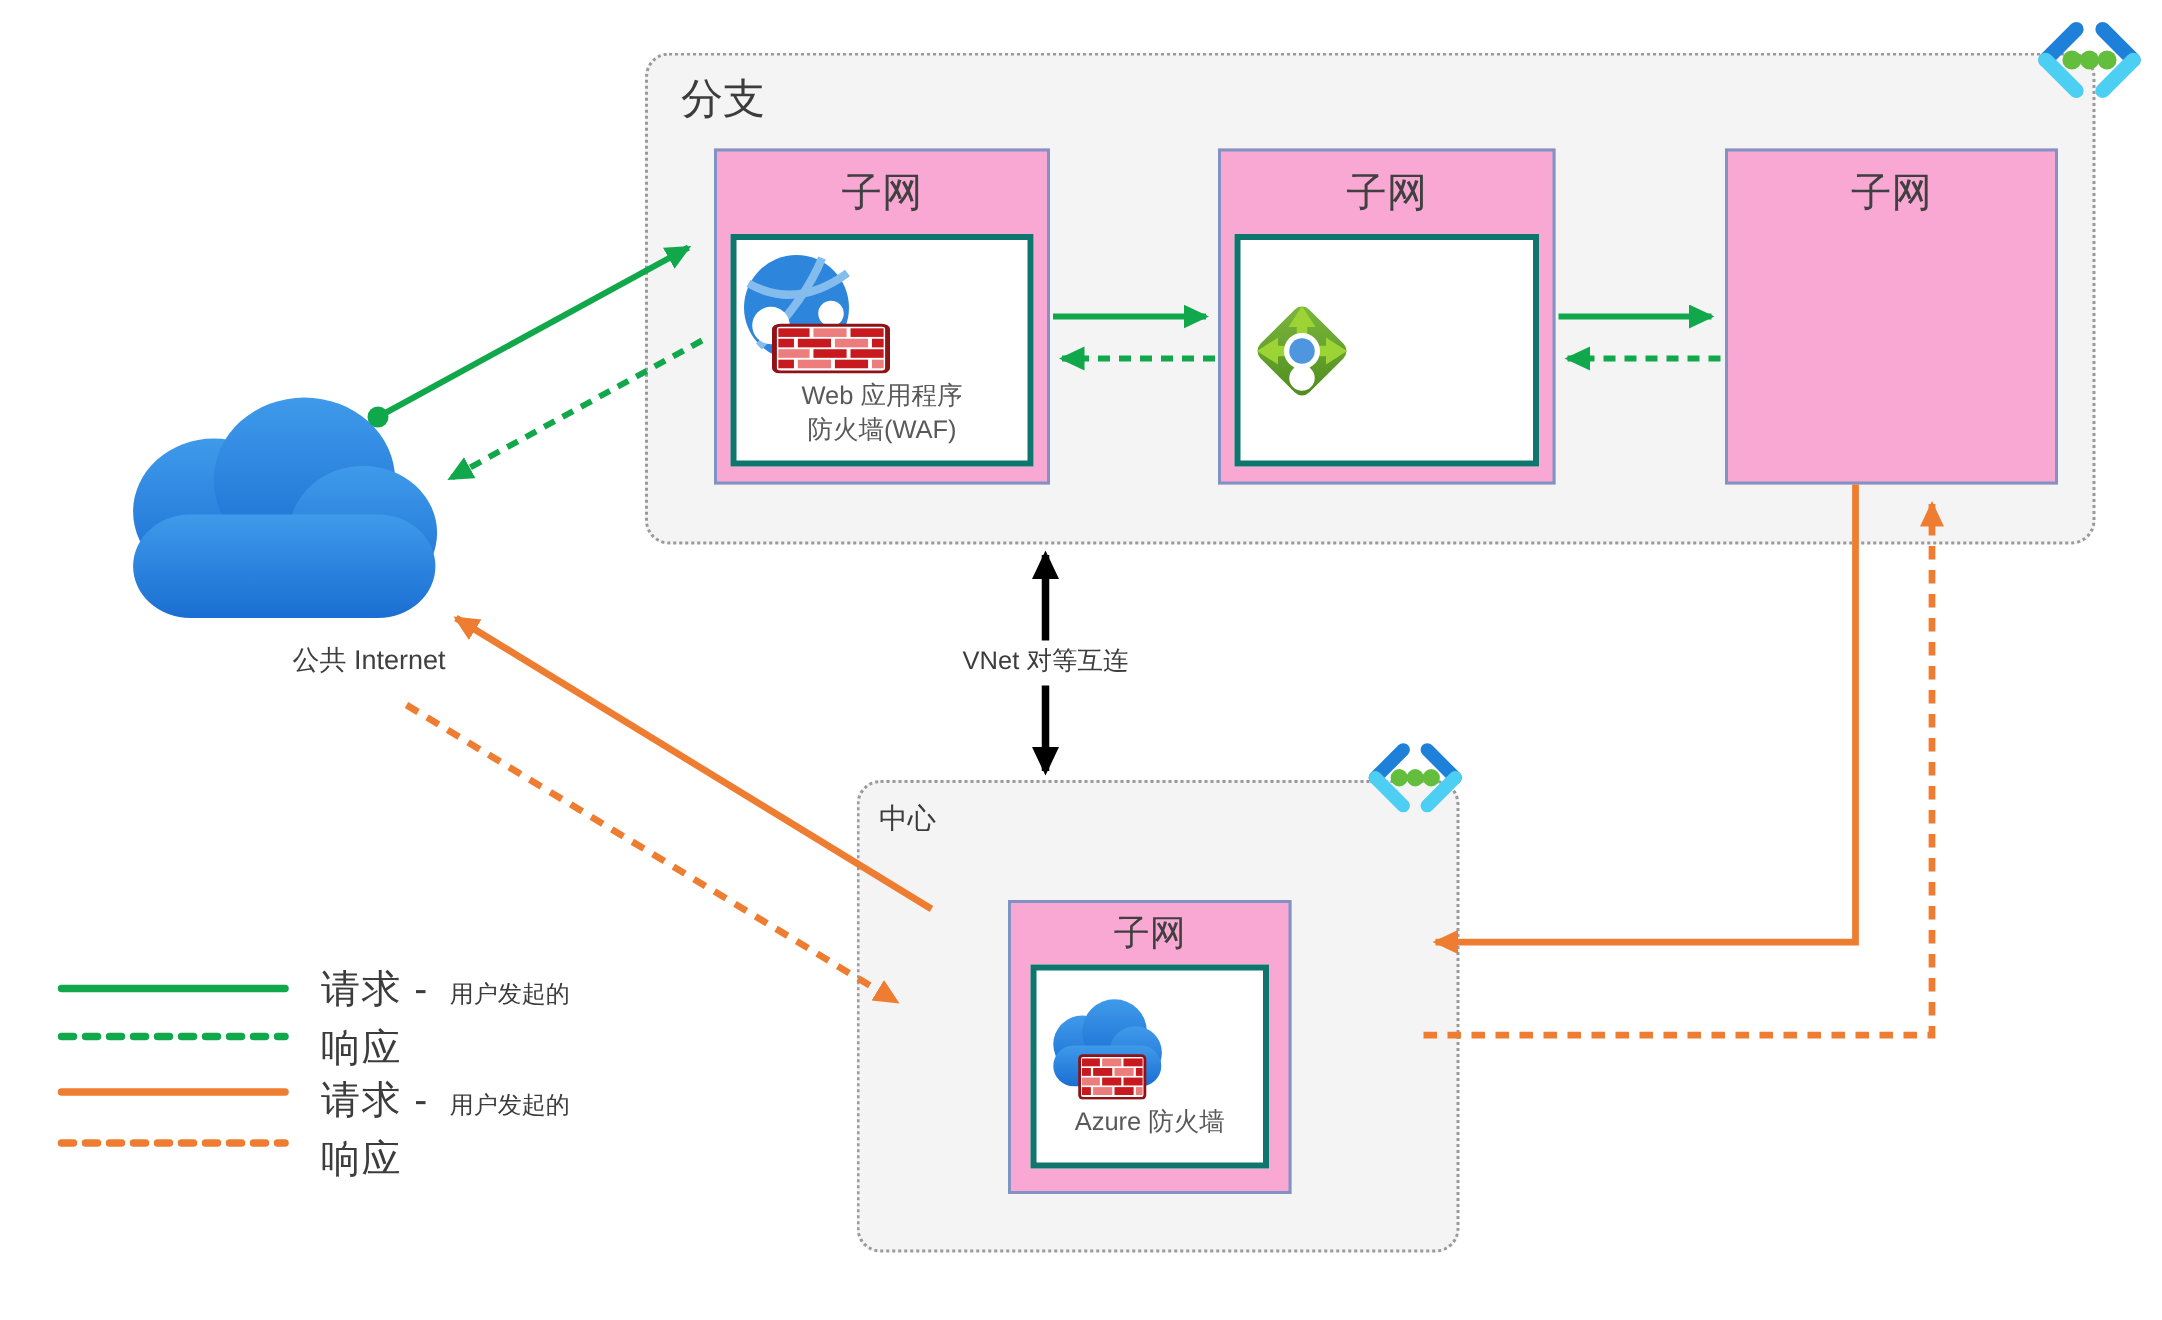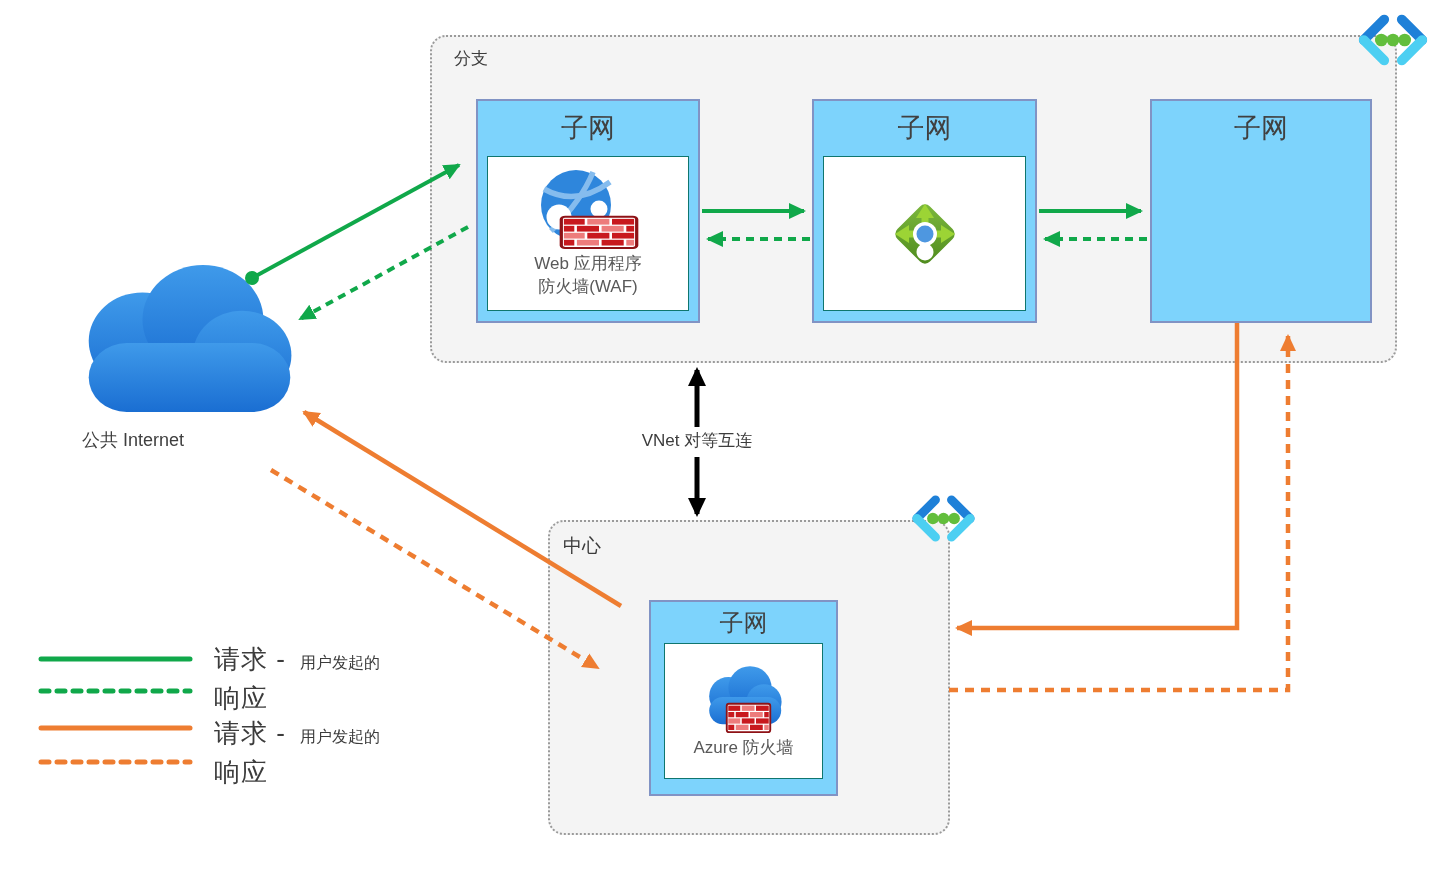--- a/index.html
+++ b/index.html
@@ -6,42 +6,42 @@
   body{
     position:relative;width:1441px;height:880px;overflow:hidden;background:#ffffff;
     font-family:"Liberation Sans","DejaVu Sans",sans-serif;color:#3c3c3c;
   }
   .container{
     position:absolute;box-sizing:border-box;background:#f4f4f4;
     border:2px dotted #9a9a9a;border-radius:16px;z-index:1;
   }
   .container-label{position:absolute;color:#3c3c3c;z-index:2;}
   .subnet{
-    position:absolute;box-sizing:border-box;background:#7dd3fc;
+    position:absolute;box-sizing:border-box;background:#f9a8d4;
     border:2px solid #8193c4;z-index:2;
   }
   .subnet-title{text-align:center;color:#404040;}
   .subnet-inner{
-    position:absolute;background:#ffffff;border:1px solid #0f766e;
-    display:flex;flex-direction:column;align-items:center;justify-content:center;gap:4px;
+    position:absolute;background:#ffffff;border:4px solid #0f766e;
+    display:flex;flex-direction:column;justify-content:center;gap:4px;
   }
   .svc-label{text-align:center;white-space:pre-line;font-size:17px;line-height:1.32;}
   .tone-gray{color:#595959;}
   .tone-dark{color:#1f1f1f;}
   .branch .subnet-title{height:55px;line-height:55px;font-size:27px;}
   .branch .subnet-inner{left:9px;right:9px;top:55px;bottom:10px;}
   .hub .subnet-title{height:41px;line-height:41px;font-size:24px;}
   .hub .subnet-inner{left:13px;right:13px;top:41px;bottom:15px;}
   #overlay{position:absolute;left:0;top:0;z-index:6;pointer-events:none;}
   .vnet-badge{position:absolute;z-index:7;}
   #cloud-svg{position:absolute;left:82px;top:262px;z-index:2;}
   .float-label{position:absolute;z-index:5;white-space:nowrap;}
-  #cloud-label{left:82px;top:428px;width:215px;text-align:left;font-size:18px;color:#3f3f3f;}
+  #cloud-label{left:82px;top:428px;width:215px;text-align:right;font-size:18px;color:#3f3f3f;}
   #peering-label{left:617px;top:429px;width:160px;text-align:center;font-size:17px;color:#3c3c3c;}
-  #branch-label{left:22px;top:10px;font-size:17px;}
+  #branch-label{left:22px;top:10px;font-size:28px;}
   #hub-label{left:13px;top:11px;font-size:19px;}
   .legend-text{position:absolute;z-index:5;color:#3c3c3c;white-space:nowrap;}
   .lt-big{font-size:26px;letter-spacing:1px;}
   .lt-small{font-size:16px;margin-left:14px;}
   #defs-holder{position:absolute;width:0;height:0;overflow:hidden;}
 </style>
 </head>
 <body>
 
 <svg id="defs-holder" aria-hidden="true">
@@ -131,21 +131,21 @@
         <circle cx="41" cy="41" r="8.5" fill="#4E97E0"></circle>
       </svg>
     </div>
   </div>
 
   <div class="subnet" style="left:718px;top:62px;width:222px;height:224px;">
     <div class="subnet-title">子网</div>
   </div>
 </div>
 
-<div class="container hub" style="left:548px;top:520px;width:402px;height:315px;">
+<div class="container hub" style="left:571px;top:520px;width:402px;height:315px;">
   <div class="container-label" id="hub-label">中心</div>
 
   <div class="subnet" style="left:99px;top:78px;width:189px;height:196px;">
     <div class="subnet-title">子网</div>
     <div class="subnet-inner">
       <svg width="92" height="70" viewBox="0 0 92 70">
         <use href="#cloud-shape" transform="translate(4,2) scale(0.40)"></use>
         <use href="#brick-wall" transform="translate(28,40) scale(0.75)"></use>
       </svg>
       <div class="svc-label tone-gray">Azure 防火墙</div>

